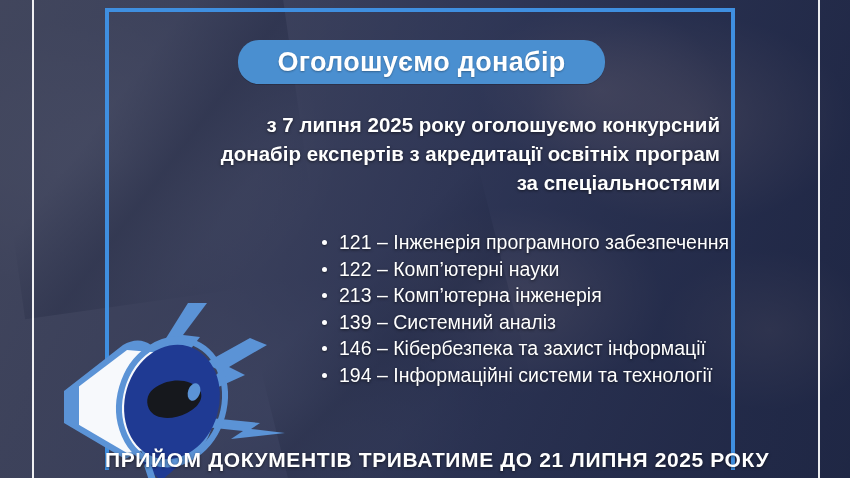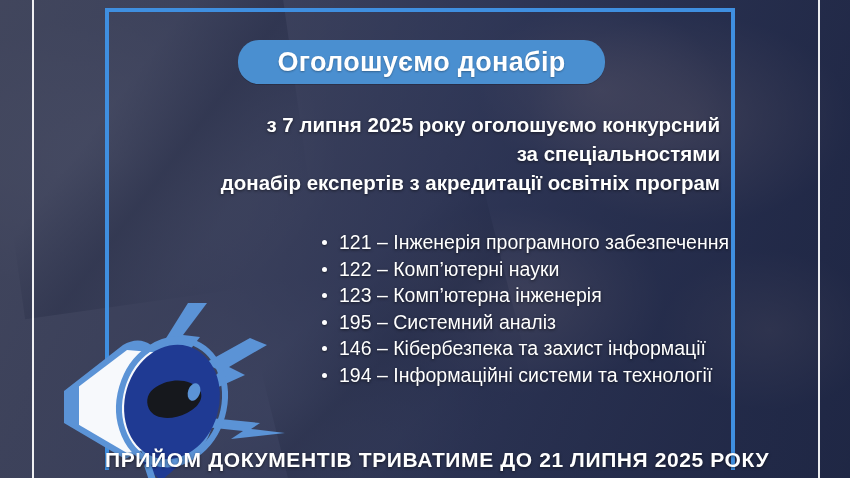--- a/index.html
+++ b/index.html
@@ -122,29 +122,29 @@
   <div class="rule-right"></div>
 
   <div class="frame"></div>
 
   <div class="title-banner">
     <span class="title-text">Оголошуємо донабір</span>
   </div>
 
   <div class="lead">
     <div>з 7 липня 2025 року оголошуємо конкурсний</div>
+    <div>донабір експертів з акредитації освітніх програм</div>
     <div>за спеціальностями</div>
-    <div>донабір експертів з акредитації освітніх програм</div>
   </div>
 
   <ul class="spec-list">
     <li>121 – Інженерія програмного забезпечення</li>
     <li>122 – Комп’ютерні науки</li>
-    <li>123 – Комп’ютерна інженерія</li>
-    <li>195 – Системний аналіз</li>
+    <li>213 – Комп’ютерна інженерія</li>
+    <li>139 – Системний аналіз</li>
     <li>146 – Кібербезпека та захист інформації</li>
     <li>194 – Інформаційні системи та технології</li>
   </ul>
 
   <div class="megaphone">
     <svg width="250" height="190" viewBox="0 0 250 190" xmlns="http://www.w3.org/2000/svg">
 
       <polygon points="133,8 108,48 123,50 111,86 145,42 128,40 152,8" fill="#5b93d6"></polygon>
 
       <polygon points="195,43 150,68 165,76 137,104 190,80 174,72 212,50" fill="#5b93d6"></polygon>

